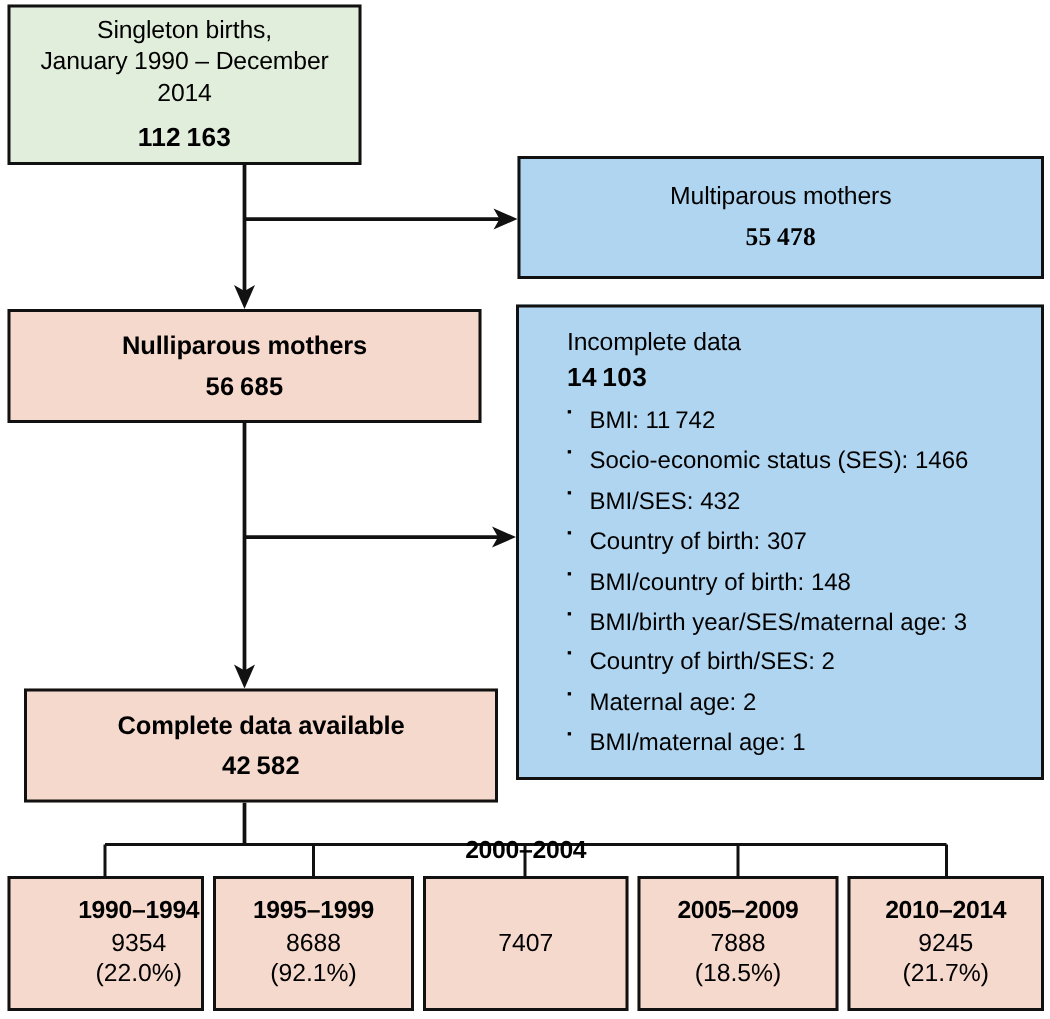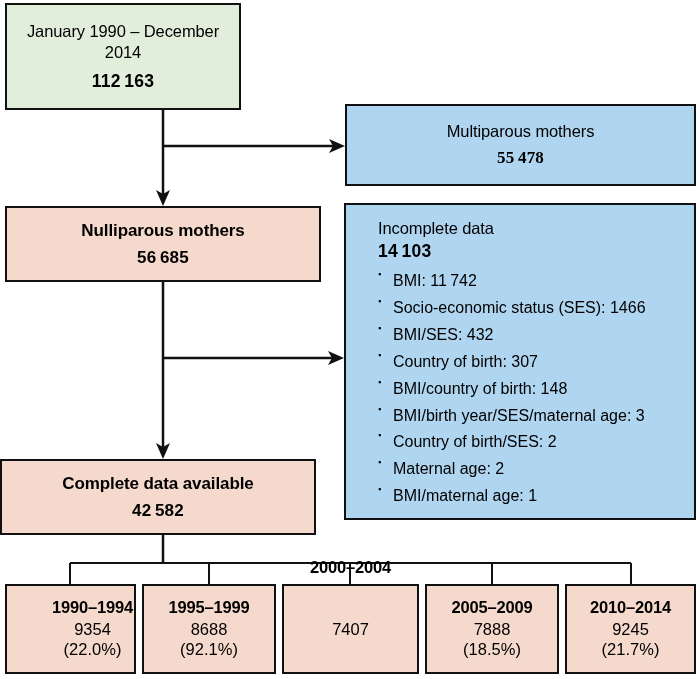--- a/index.html
+++ b/index.html
@@ -97,21 +97,21 @@
     content: "\25AA";
     position: absolute;
     left: 0;
     top: -1px;
     font-size: 9px;
     line-height: 1.68;
   }
 
   
   #box-complete {
-    left: 0; top: 459px; width: 316px; height: 76px;
+    left: 16px; top: 459px; width: 316px; height: 76px;
     background: #f5d9cc;
   }
   #box-complete .title { font-weight: bold; font-size: 17px; }
   #box-complete .count { margin-top: 5px; }
 
   
   .year-node {
     position: absolute;
     top: 584px;
     height: 90px;
@@ -184,20 +184,21 @@
 
       <polygon points="345,146 329,139 333,146 329,153"></polygon>
 
       <polygon points="163,459 156,443 163,447 170,443"></polygon>
 
       <polygon points="344,358 328,351 332,358 328,365"></polygon>
     </g>
   </svg>
 
   <div class="node" id="box-singleton">
+    <div class="title">Singleton births,</div>
     <div class="title">January 1990 – December 2014</div>
     <div class="count">112 163</div>
   </div>
 
   <div class="node" id="box-multiparous">
     <div class="title">Multiparous mothers</div>
     <div class="count">55 478</div>
   </div>
 
   <div class="node" id="box-nulliparous">

